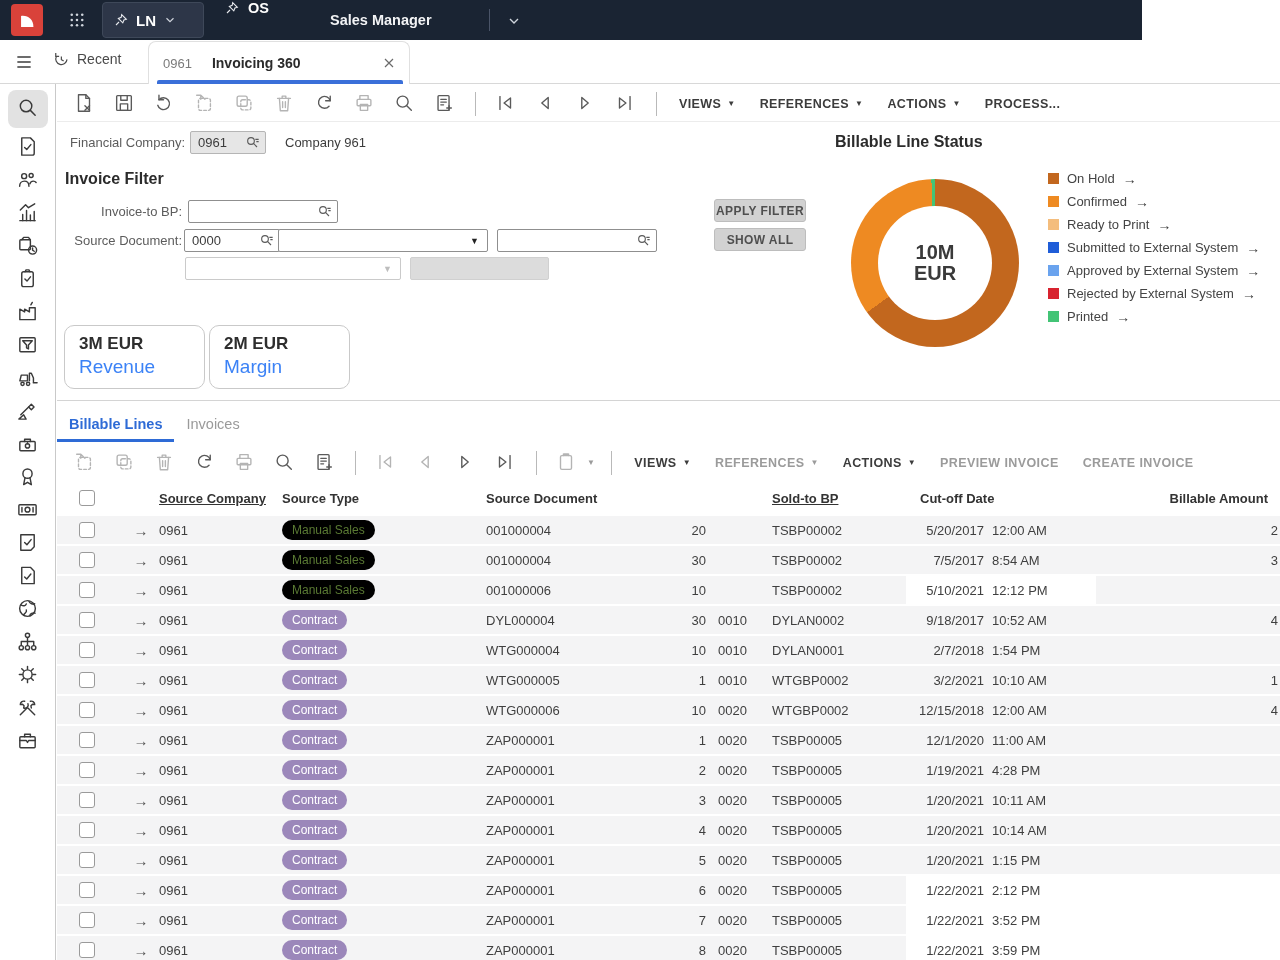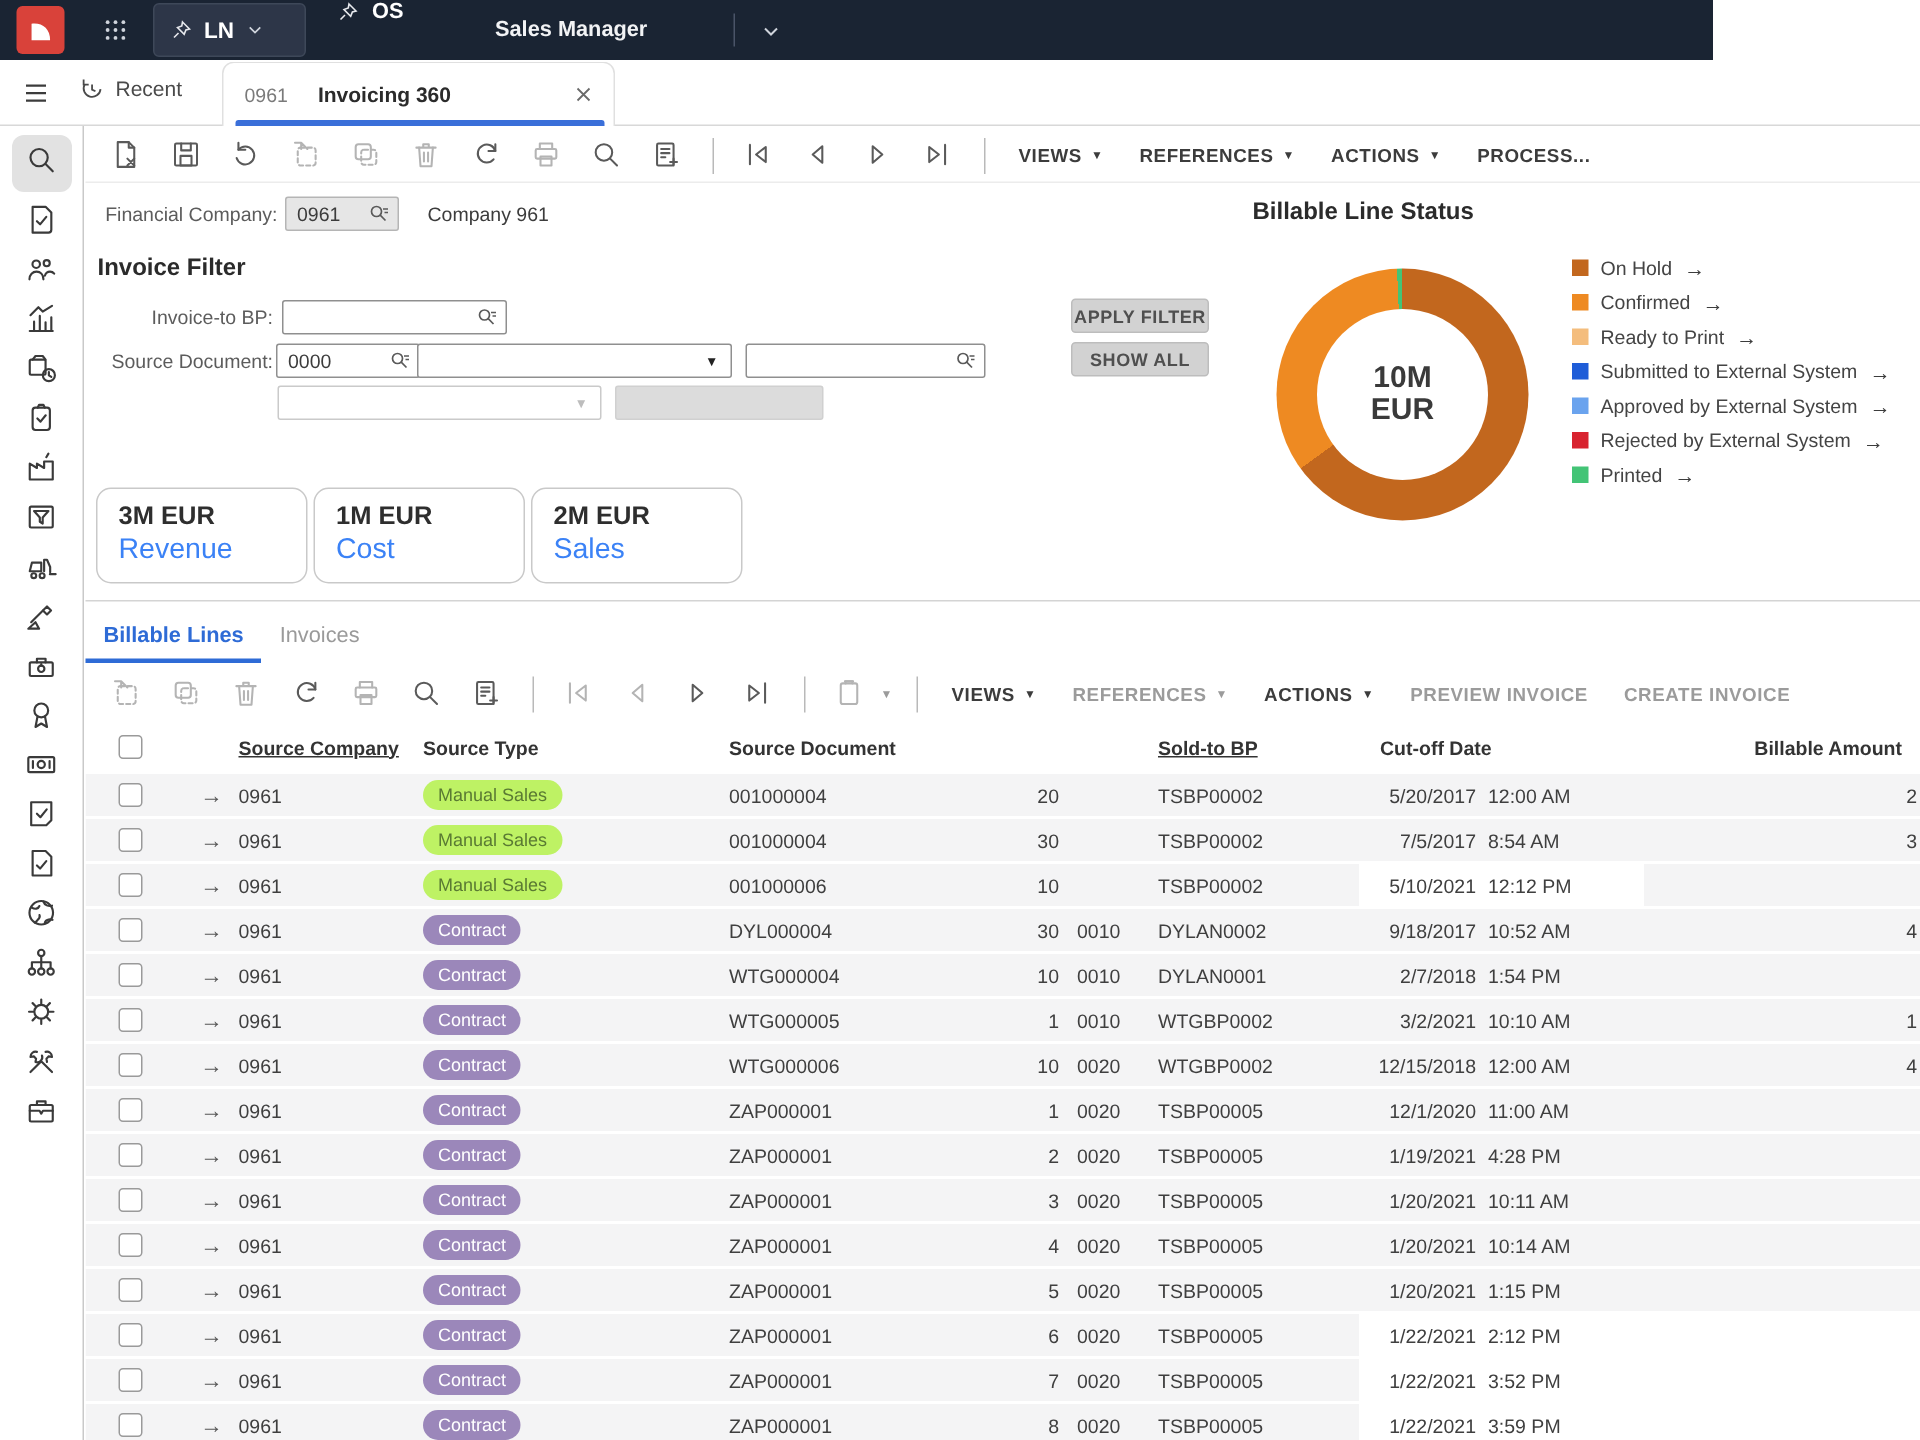--- a/index.html
+++ b/index.html
@@ -113,21 +113,21 @@
   .thead { position:absolute; left:57px; top:483px; width:1223px; height:30px; background:#fff;
     font-size:13px; font-weight:bold; color:#333; }
   .thead .und { text-decoration:underline; cursor:pointer; }
   .tbody { position:absolute; left:57px; top:516px; width:1223px; height:444px; overflow:hidden; }
   .trow { height:28px; margin-bottom:2px; background:#f4f4f5; font-size:13px; color:#3f3f3f; }
   .cell-r { text-align:right; }
   .cb { width:16px; height:16px; border:1.5px solid #9a9a9a; border-radius:3px; background:#fff;
     margin-left:auto; cursor:pointer; }
   .rarr { color:#555; font-size:15px; text-align:center; cursor:pointer; }
   .badge { display:inline-block; font-size:12px; padding:3px 10px; border-radius:11px; }
-  .badge.green { background:#bef264; color:#5a7a33; }
+  .badge.green { background:#000000; color:#5a7a33; }
   .badge.purple { background:#9b87ba; color:#fff; }
   .cell-pos { padding-left:12px; }
   .cell-time { padding-left:8px; }
   .cell-amt { text-align:right; padding-right:2px; overflow:hidden; white-space:nowrap; }
   .hl-white { background:#fff; height:28px; display:flex; align-items:center; }
   .hl-white.cell-r, .trow .hl-white { }
   .cellwrap { height:28px; display:flex; align-items:center; }
   .jr { justify-content:flex-end; }
   .hdr-date { padding-left:14px; white-space:nowrap; overflow:visible; }
   .hdr-amt { text-align:right; padding-right:12px; white-space:nowrap; }
@@ -473,26 +473,22 @@
 
   <div class="gbtn" style="left:714px;top:199px;">APPLY FILTER</div>
   <div class="gbtn" style="left:714px;top:228px;">SHOW ALL</div>
 
   <div class="kpis" id="kpis">
       <div class="kpi">
         <div class="kpi-v">3M EUR</div>
         <div class="kpi-l">Revenue</div>
       </div>
       <div class="kpi">
-        <div class="kpi-v">1M EUR</div>
-        <div class="kpi-l">Cost</div>
-      </div>
-      <div class="kpi">
         <div class="kpi-v">2M EUR</div>
-        <div class="kpi-l">Sales</div>
+        <div class="kpi-l">Margin</div>
       </div>
     </div>
 
   <div class="chart-title">Billable Line Status</div>
   <div class="donut" id="donut" style="background: conic-gradient(rgb(194, 103, 30) 0%, rgb(194, 103, 30) 65%, rgb(238, 138, 34) 65%, rgb(238, 138, 34) 99.3%, rgb(67, 196, 118) 99.3%, rgb(67, 196, 118) 100%);"></div>
   <div class="donut-lbl">
     <span>10M</span>
     <span>EUR</span>
   </div>
   <div class="legend" id="legend">

